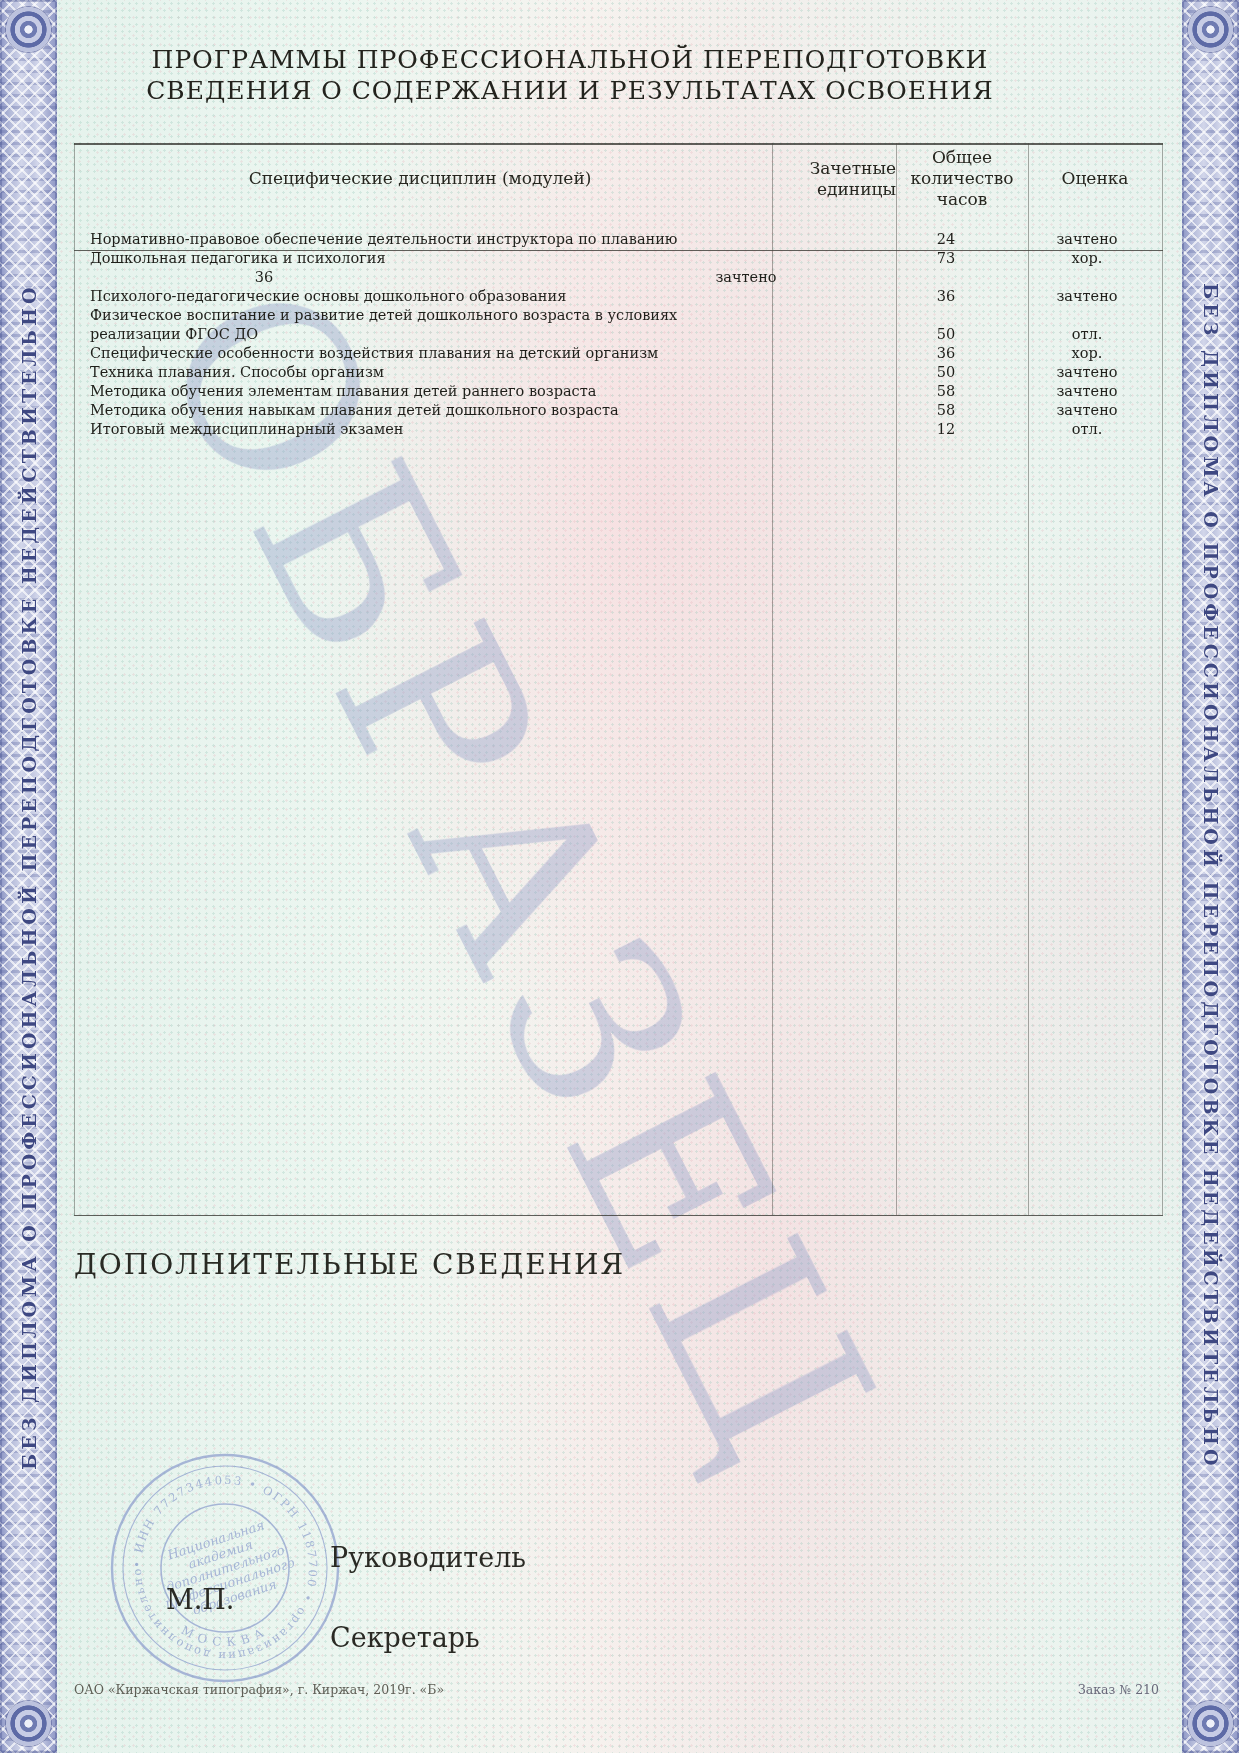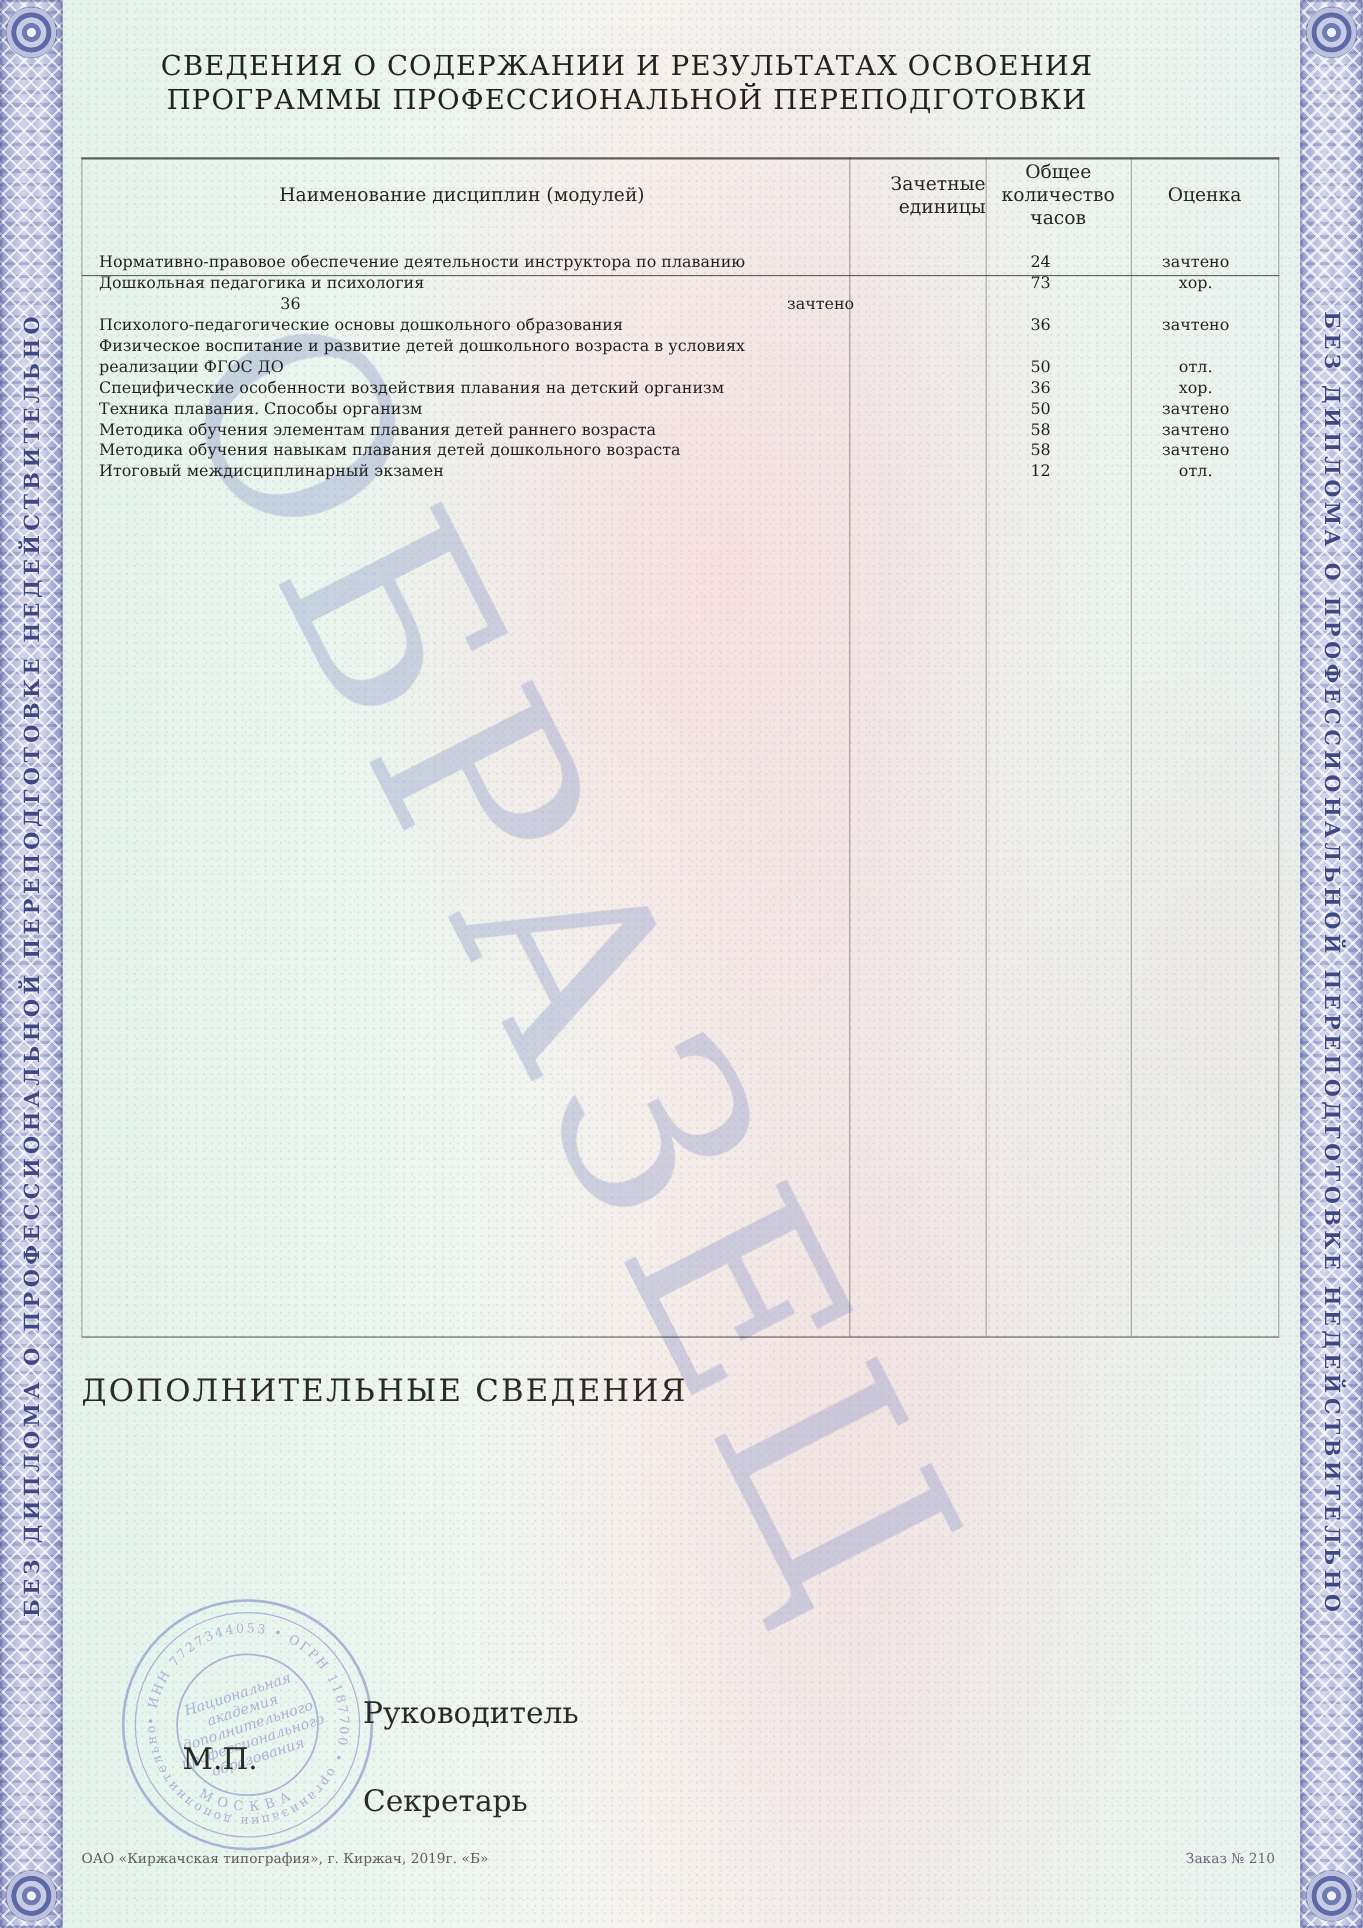--- a/index.html
+++ b/index.html
@@ -102,34 +102,34 @@
     <div class="rosette bottom"></div>
     <div class="vtext">БЕЗ ДИПЛОМА О ПРОФЕССИОНАЛЬНОЙ ПЕРЕПОДГОТОВКЕ НЕДЕЙСТВИТЕЛЬНО</div>
   </div>
   <div class="strip right">
     <div class="rosette top"></div>
     <div class="rosette bottom"></div>
     <div class="vtext">БЕЗ ДИПЛОМА О ПРОФЕССИОНАЛЬНОЙ ПЕРЕПОДГОТОВКЕ НЕДЕЙСТВИТЕЛЬНО</div>
   </div>
 
   <div class="title">
+    <div>ПРОГРАММЫ ПРОФЕССИОНАЛЬНОЙ ПЕРЕПОДГОТОВКИ</div>
     <div>СВЕДЕНИЯ О СОДЕРЖАНИИ И РЕЗУЛЬТАТАХ ОСВОЕНИЯ</div>
-    <div>ПРОГРАММЫ ПРОФЕССИОНАЛЬНОЙ ПЕРЕПОДГОТОВКИ</div>
   </div>
 
   <div class="tline" style="left:74px; top:143px; width:1089px; height:2px;"></div>
   <div class="tline" style="left:74px; top:250px; width:1089px; height:1px;"></div>
   <div class="tline" style="left:74px; top:1215px; width:1089px; height:1px;"></div>
   <div class="vline" style="left:74px;  top:143px; height:1072px;"></div>
   <div class="vline" style="left:772px; top:143px; height:1072px;"></div>
   <div class="vline" style="left:896px; top:143px; height:1072px;"></div>
   <div class="vline" style="left:1028px;top:143px; height:1072px;"></div>
   <div class="vline" style="left:1162px;top:143px; height:1072px;"></div>
 
-  <div class="th" style="left:140px; top:168px; width:560px; text-align:center;">Наименование дисциплин (модулей)</div>
+  <div class="th" style="left:140px; top:168px; width:560px; text-align:center;">Специфические дисциплин (модулей)</div>
   <div class="th" style="left:772px; top:158px; width:124px;text-align:right;">Зачетные единицы</div>
   <div class="th" style="left:896px; top:147px; width:132px;">Общее количество часов</div>
   <div class="th" style="left:1028px; top:168px; width:134px;">Оценка</div>
 
   <div class="rows">
       <div class="trow">
         <div class="c-name">Нормативно-правовое обеспечение деятельности инструктора по плаванию</div>
         <div class="c-cred"></div>
         <div class="c-hours">24</div>
         <div class="c-grade">зачтено</div>

